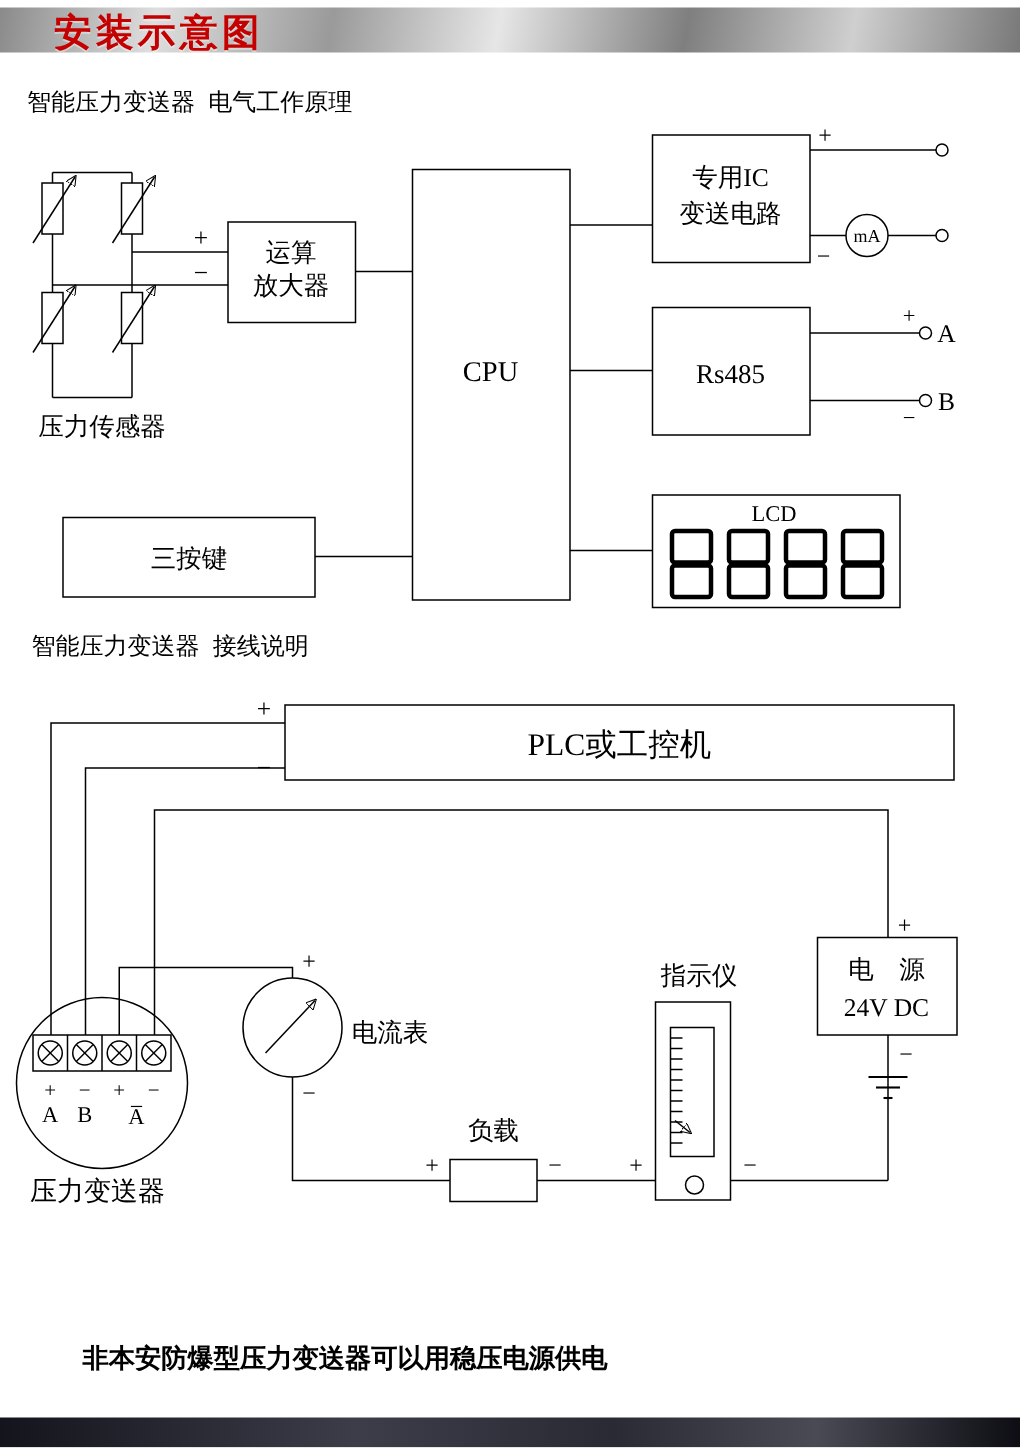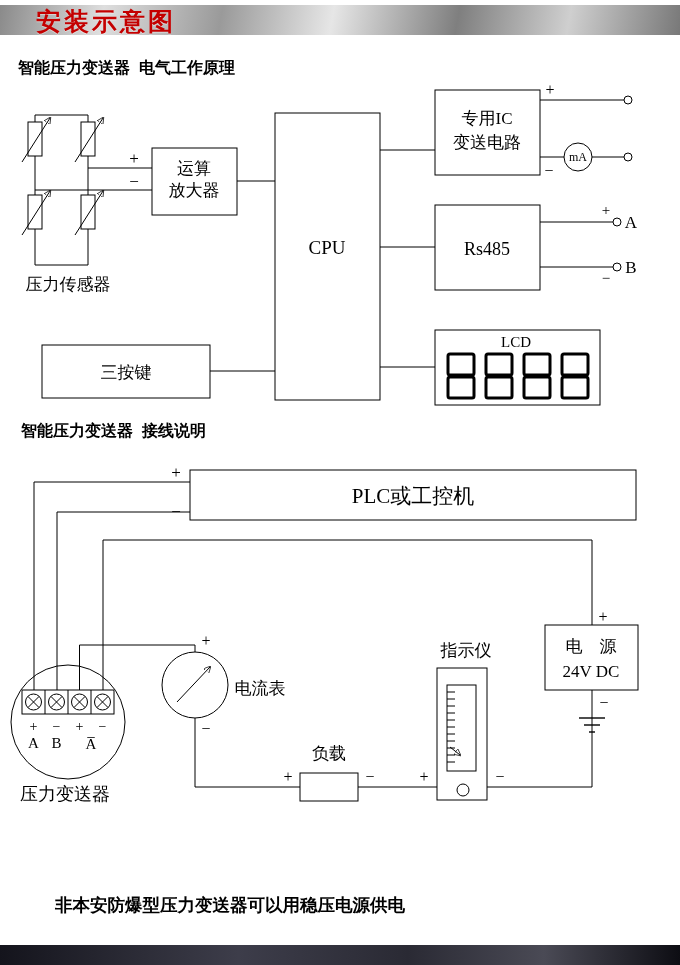--- a/index.html
+++ b/index.html
@@ -5,21 +5,21 @@
   html,body{margin:0;padding:0;background:#fff;}
   .page{position:relative;width:680px;height:965px;background:#fff;overflow:hidden;
         font-family:"Liberation Serif","DejaVu Serif",serif;}
   .banner{position:absolute;left:0;top:5px;width:680px;height:30px;
         background:linear-gradient(100deg,#8a8a8a 0%,#dedede 15%,#9a9a9a 32%,#e6e6e6 48%,#7f7f7f 66%,#cfcfcf 82%,#6f6f6f 100%);
         display:flex;align-items:flex-start;padding-left:12px;}
   .banner-title{color:#c40000;font-family:"Liberation Sans","DejaVu Sans",sans-serif;
         font-weight:bold;font-size:25px;margin-left:24px;letter-spacing:3px;
         text-shadow:0 1px 0 rgba(255,255,255,.4);}
   .sec-title{position:absolute;font-family:"Liberation Sans","DejaVu Sans",sans-serif;
-        font-weight:bold;font-size:16px;color:#000;white-space:pre;}
+        font-weight:normal;font-size:16px;color:#000;white-space:pre;}
   .t1{left:18px;top:58px;}
   .t2{left:21px;top:421px;}
   svg{position:absolute;left:0;}
   .svg1{top:80px;}
   .svg2{top:450px;}
   svg line,svg rect,svg circle,svg polyline,svg path{stroke:#000;fill:none;stroke-width:1;}
   svg text{fill:#000;stroke:none;text-anchor:middle;}
   svg .dig{stroke-width:3;}
   svg .thk{stroke-width:1.4;}
   .notes{position:absolute;left:55px;top:830px;

